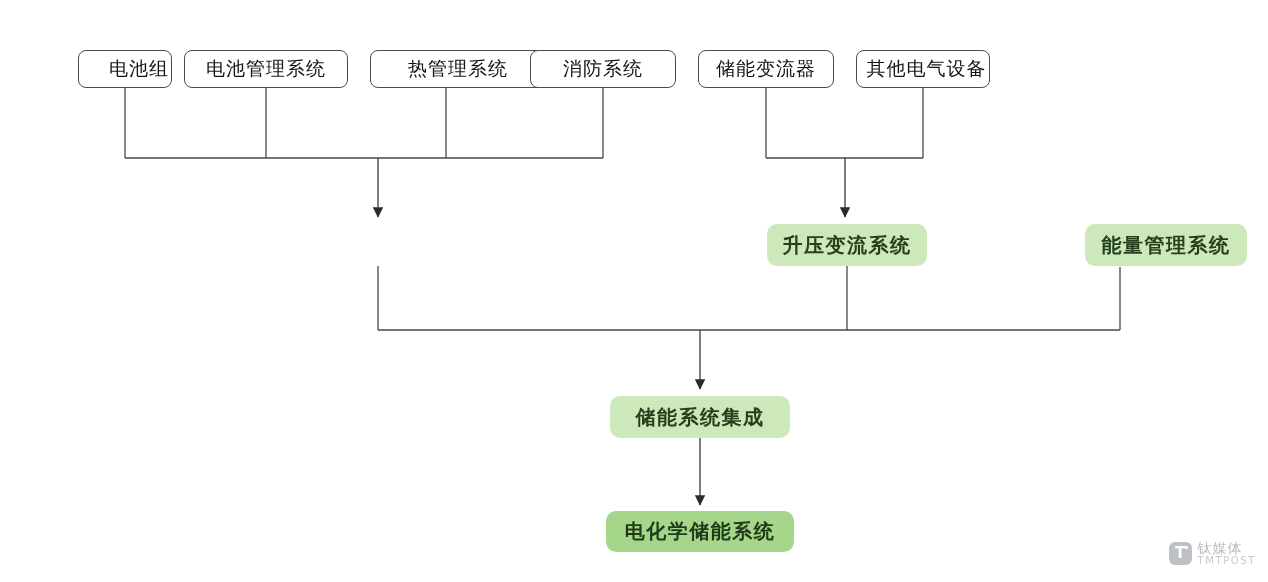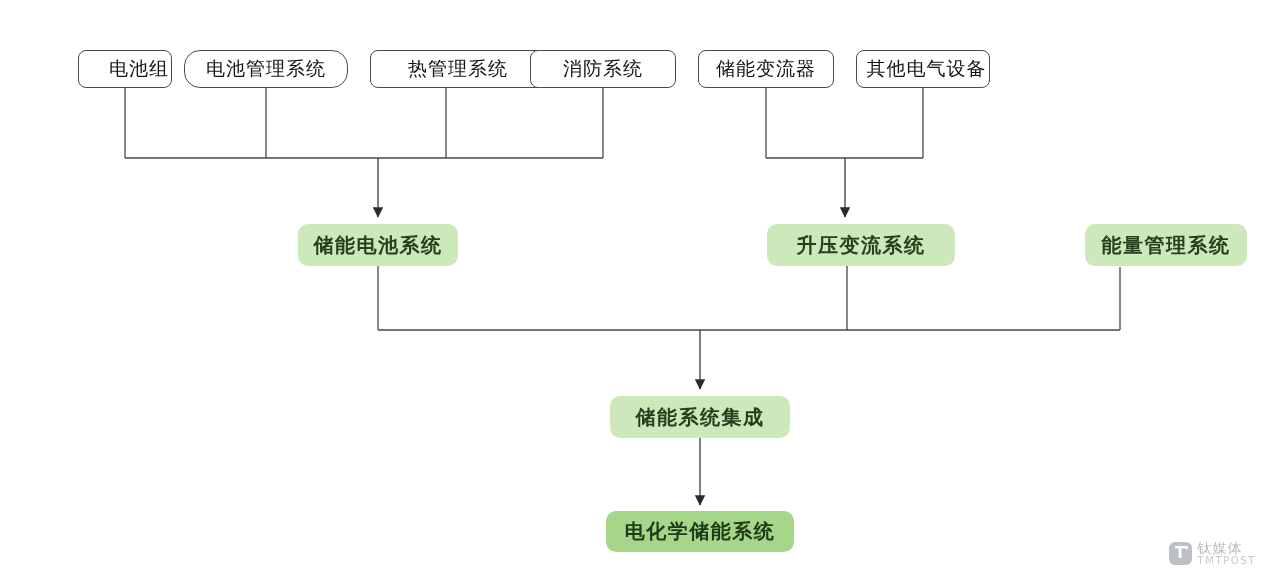--- a/index.html
+++ b/index.html
@@ -134,33 +134,32 @@
     <g stroke="#3a3a3a" stroke-width="1.3" fill="none">
       <line x1="378" y1="158" x2="378" y2="217" marker-end="url(#arrowhead)"></line>
       <line x1="845" y1="158" x2="845" y2="217" marker-end="url(#arrowhead)"></line>
       <line x1="700" y1="330" x2="700" y2="389" marker-end="url(#arrowhead)"></line>
       <line x1="700" y1="438" x2="700" y2="505" marker-end="url(#arrowhead)"></line>
     </g>
   </svg>
 
   <div class="node white-node" style="left:78px;  width:94px;padding-left:28px;">电池组</div>
 
-  <div class="node white-node" style="left:184px; width:164px;border-radius:16px;">电池管理系统</div>
+  <div class="node white-node" style="left:184px; width:164px;">电池管理系统</div>
 
   <div class="node white-node" style="left:370px; width:176px;">热管理系统</div>
 
   <div class="node white-node" style="left:530px; width:146px;text-align:center;">消防系统</div>
 
   <div class="node white-node" style="left:698px; width:136px;border-radius:8px;">储能变流器</div>
 
   <div class="node white-node" style="left:856px; width:134px;padding-left:7px;">其他电气设备</div>
 
-  <div class="node green-node" style="left:298px; top:224px; width:160px;">储能电池系统</div>
 
-  <div class="node green-node" style="left:767px; top:224px; width:188px;">升压变流系统</div>
+  <div class="node green-node" style="left:767px; top:224px; width:160px;">升压变流系统</div>
 
   <div class="node green-node" style="left:1040px; top:224px; width:162px;margin-left:45px;">能量管理系统</div>
 
   <div class="node green-node" style="left:610px; top:396px; width:180px;">储能系统集成</div>
 
   <div class="node green-node green-dark" style="left:606px; top:511px; width:188px; height:41px;">电化学储能系统</div>
 
   <div class="logo">
     <div class="logo-icon">
       <span class="t-glyph">T</span>

